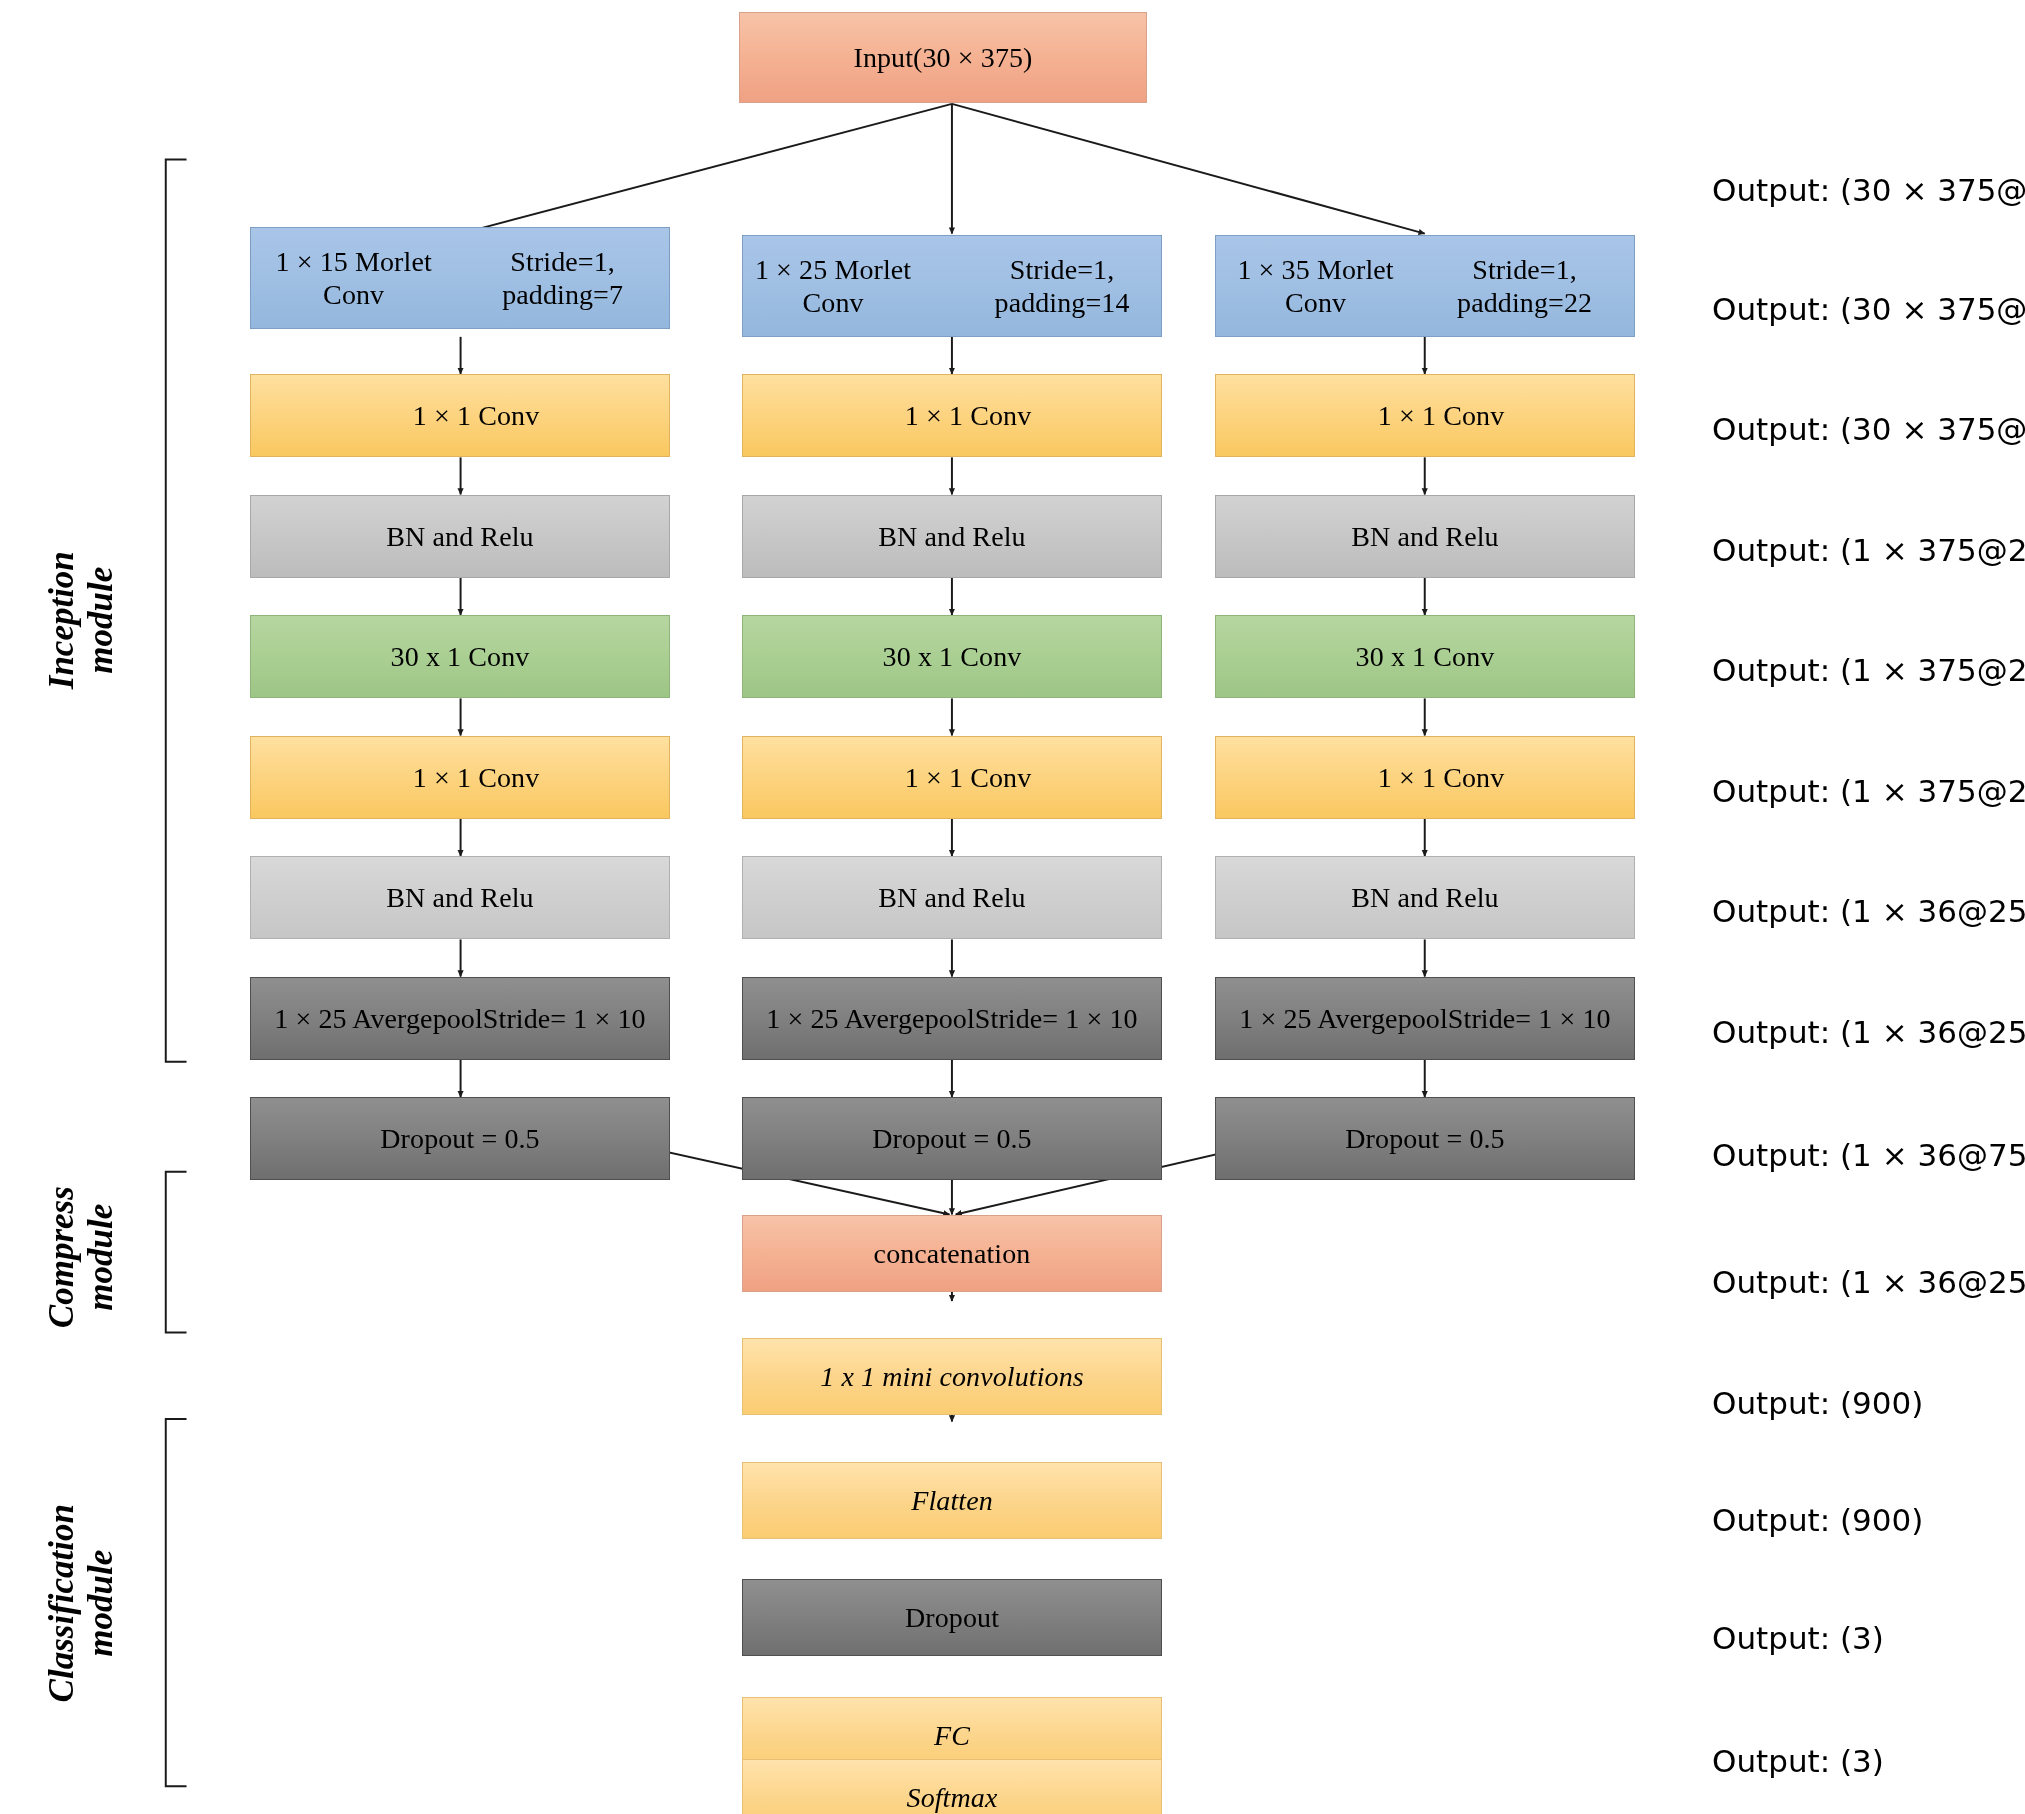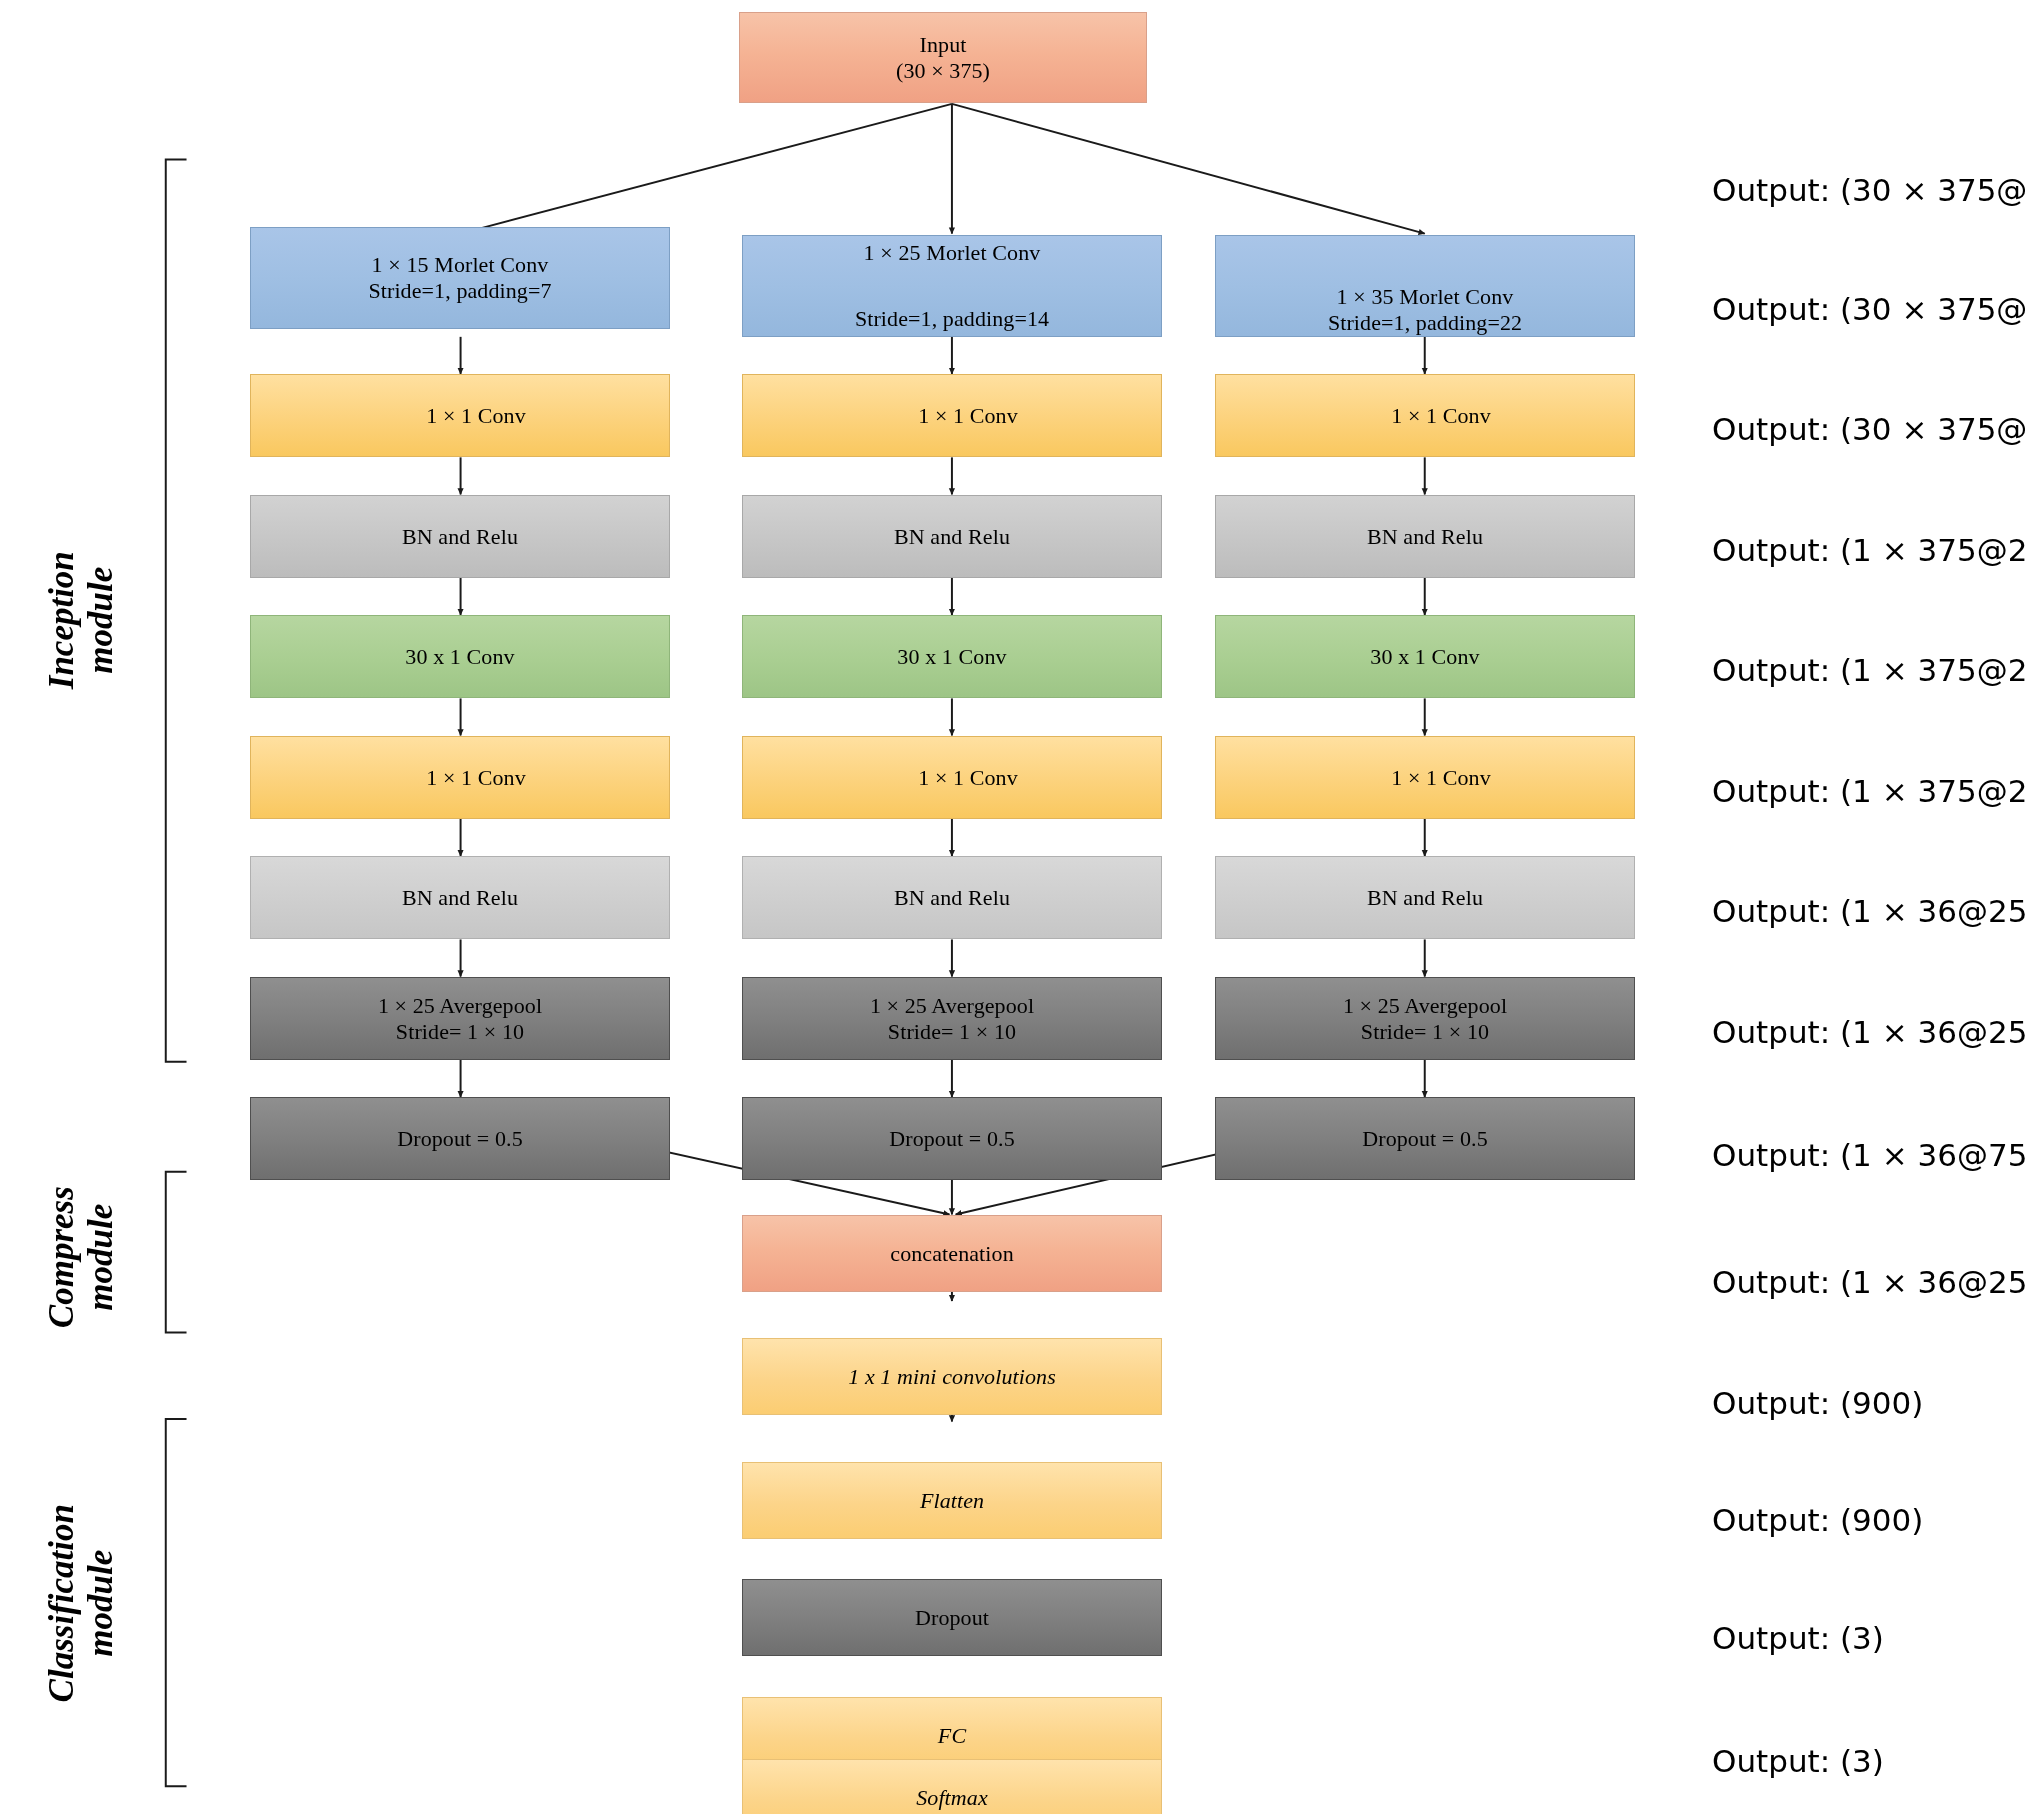--- a/index.html
+++ b/index.html
@@ -14,27 +14,27 @@
     background: #ffffff;
     font-family: "Liberation Serif", "DejaVu Serif", serif;
     overflow: hidden;
   }
 
   
   .node {
     position: absolute;
     box-sizing: border-box;
     display: flex;
-    flex-direction: column;
+    flex-direction: row;
     align-items: center;
     justify-content: center;
     text-align: center;
     color: #000000;
     font-family: "Liberation Serif", "DejaVu Serif", serif;
-    font-size: 22px;
+    font-size: 28px;
     line-height: 1.18;
     letter-spacing: 0.1px;
     border: 1.2px solid #9a9a9a;
   }
   .node .l2 { display: block; }
 
   
   .fill-salmon {
     background: linear-gradient(to bottom, #f7c3a8 0%, #f5b394 45%, #f0a184 100%);
     border-color: #d9a08a;

